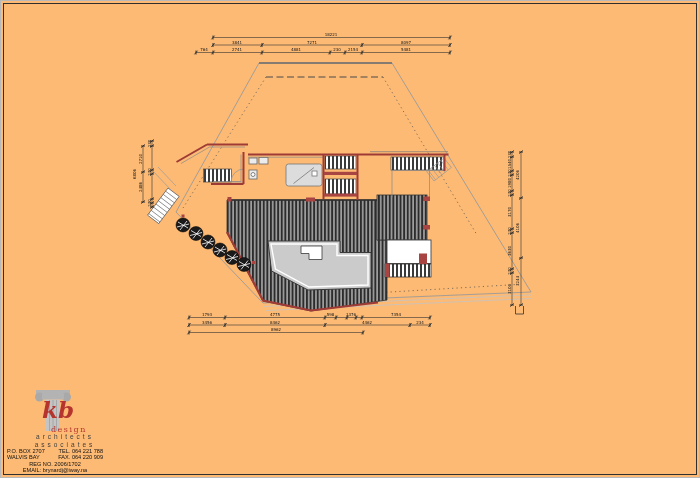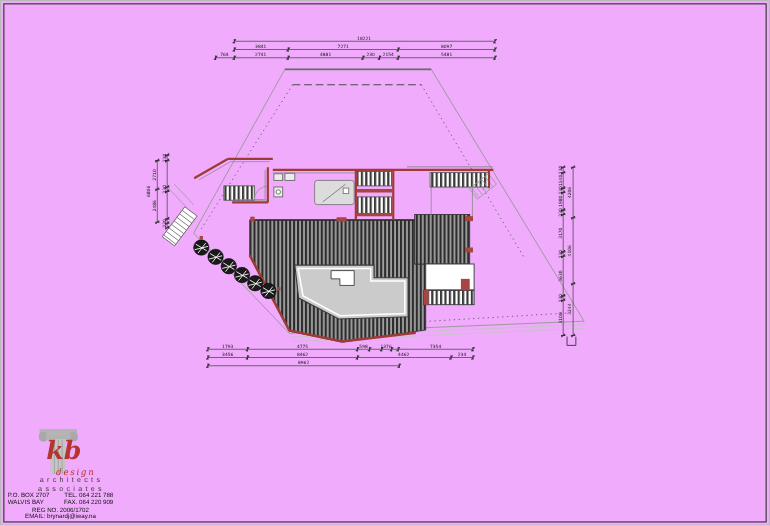--- a/index.html
+++ b/index.html
@@ -1,28 +1,28 @@
 <!DOCTYPE html>
 <html><head>
 <meta charset="utf-8">
 <style>
   html,body{margin:0;padding:0;background:#ffffff;}
-  .sheet{position:relative;width:700px;height:478px;background:#f0abfc;overflow:hidden;
+  .sheet{position:relative;width:700px;height:478px;background:#fdba74;overflow:hidden;
          font-family:"Liberation Sans",sans-serif;}
   .outer-edge{position:absolute;inset:0;border:1px solid #b9b9b9;pointer-events:none;}
   .frame{position:absolute;left:3px;top:3px;right:3px;bottom:3px;border:1.8px solid #2f2f2f;}
   svg text{font-family:"DejaVu Sans",sans-serif;}
   .dim{font-size:4px;fill:#161616;text-anchor:middle;}
   
   .titleblock{position:absolute;left:6px;top:386px;width:122px;height:88px;}
   .col-logo{position:absolute;left:29px;top:4px;}
   .brand{position:absolute;left:36px;top:12px;font-family:"DejaVu Serif",serif;
          font-style:italic;font-weight:bold;font-size:23px;color:#b5342e;line-height:1;}
   .brand-sub{position:absolute;left:45px;top:39px;font-family:"DejaVu Serif",serif;
-         font-style:italic;font-size:8px;color:#b5342e;letter-spacing:1.5px;}
+         font-size:8px;color:#b5342e;letter-spacing:1.5px;}
   .arch,.assoc{position:absolute;left:0;width:118px;text-align:center;font-size:6.5px;
          letter-spacing:3px;color:#3d3d3d;}
   .arch{top:47px;} .assoc{top:54.5px;}
   .contact{position:absolute;left:1px;top:62px;width:96px;font-size:5.6px;color:#111;line-height:6.3px;}
   .crow{display:flex;justify-content:space-between;}
   .creg,.cmail{text-align:center;}
 </style>
 </head>
 <body>
 

